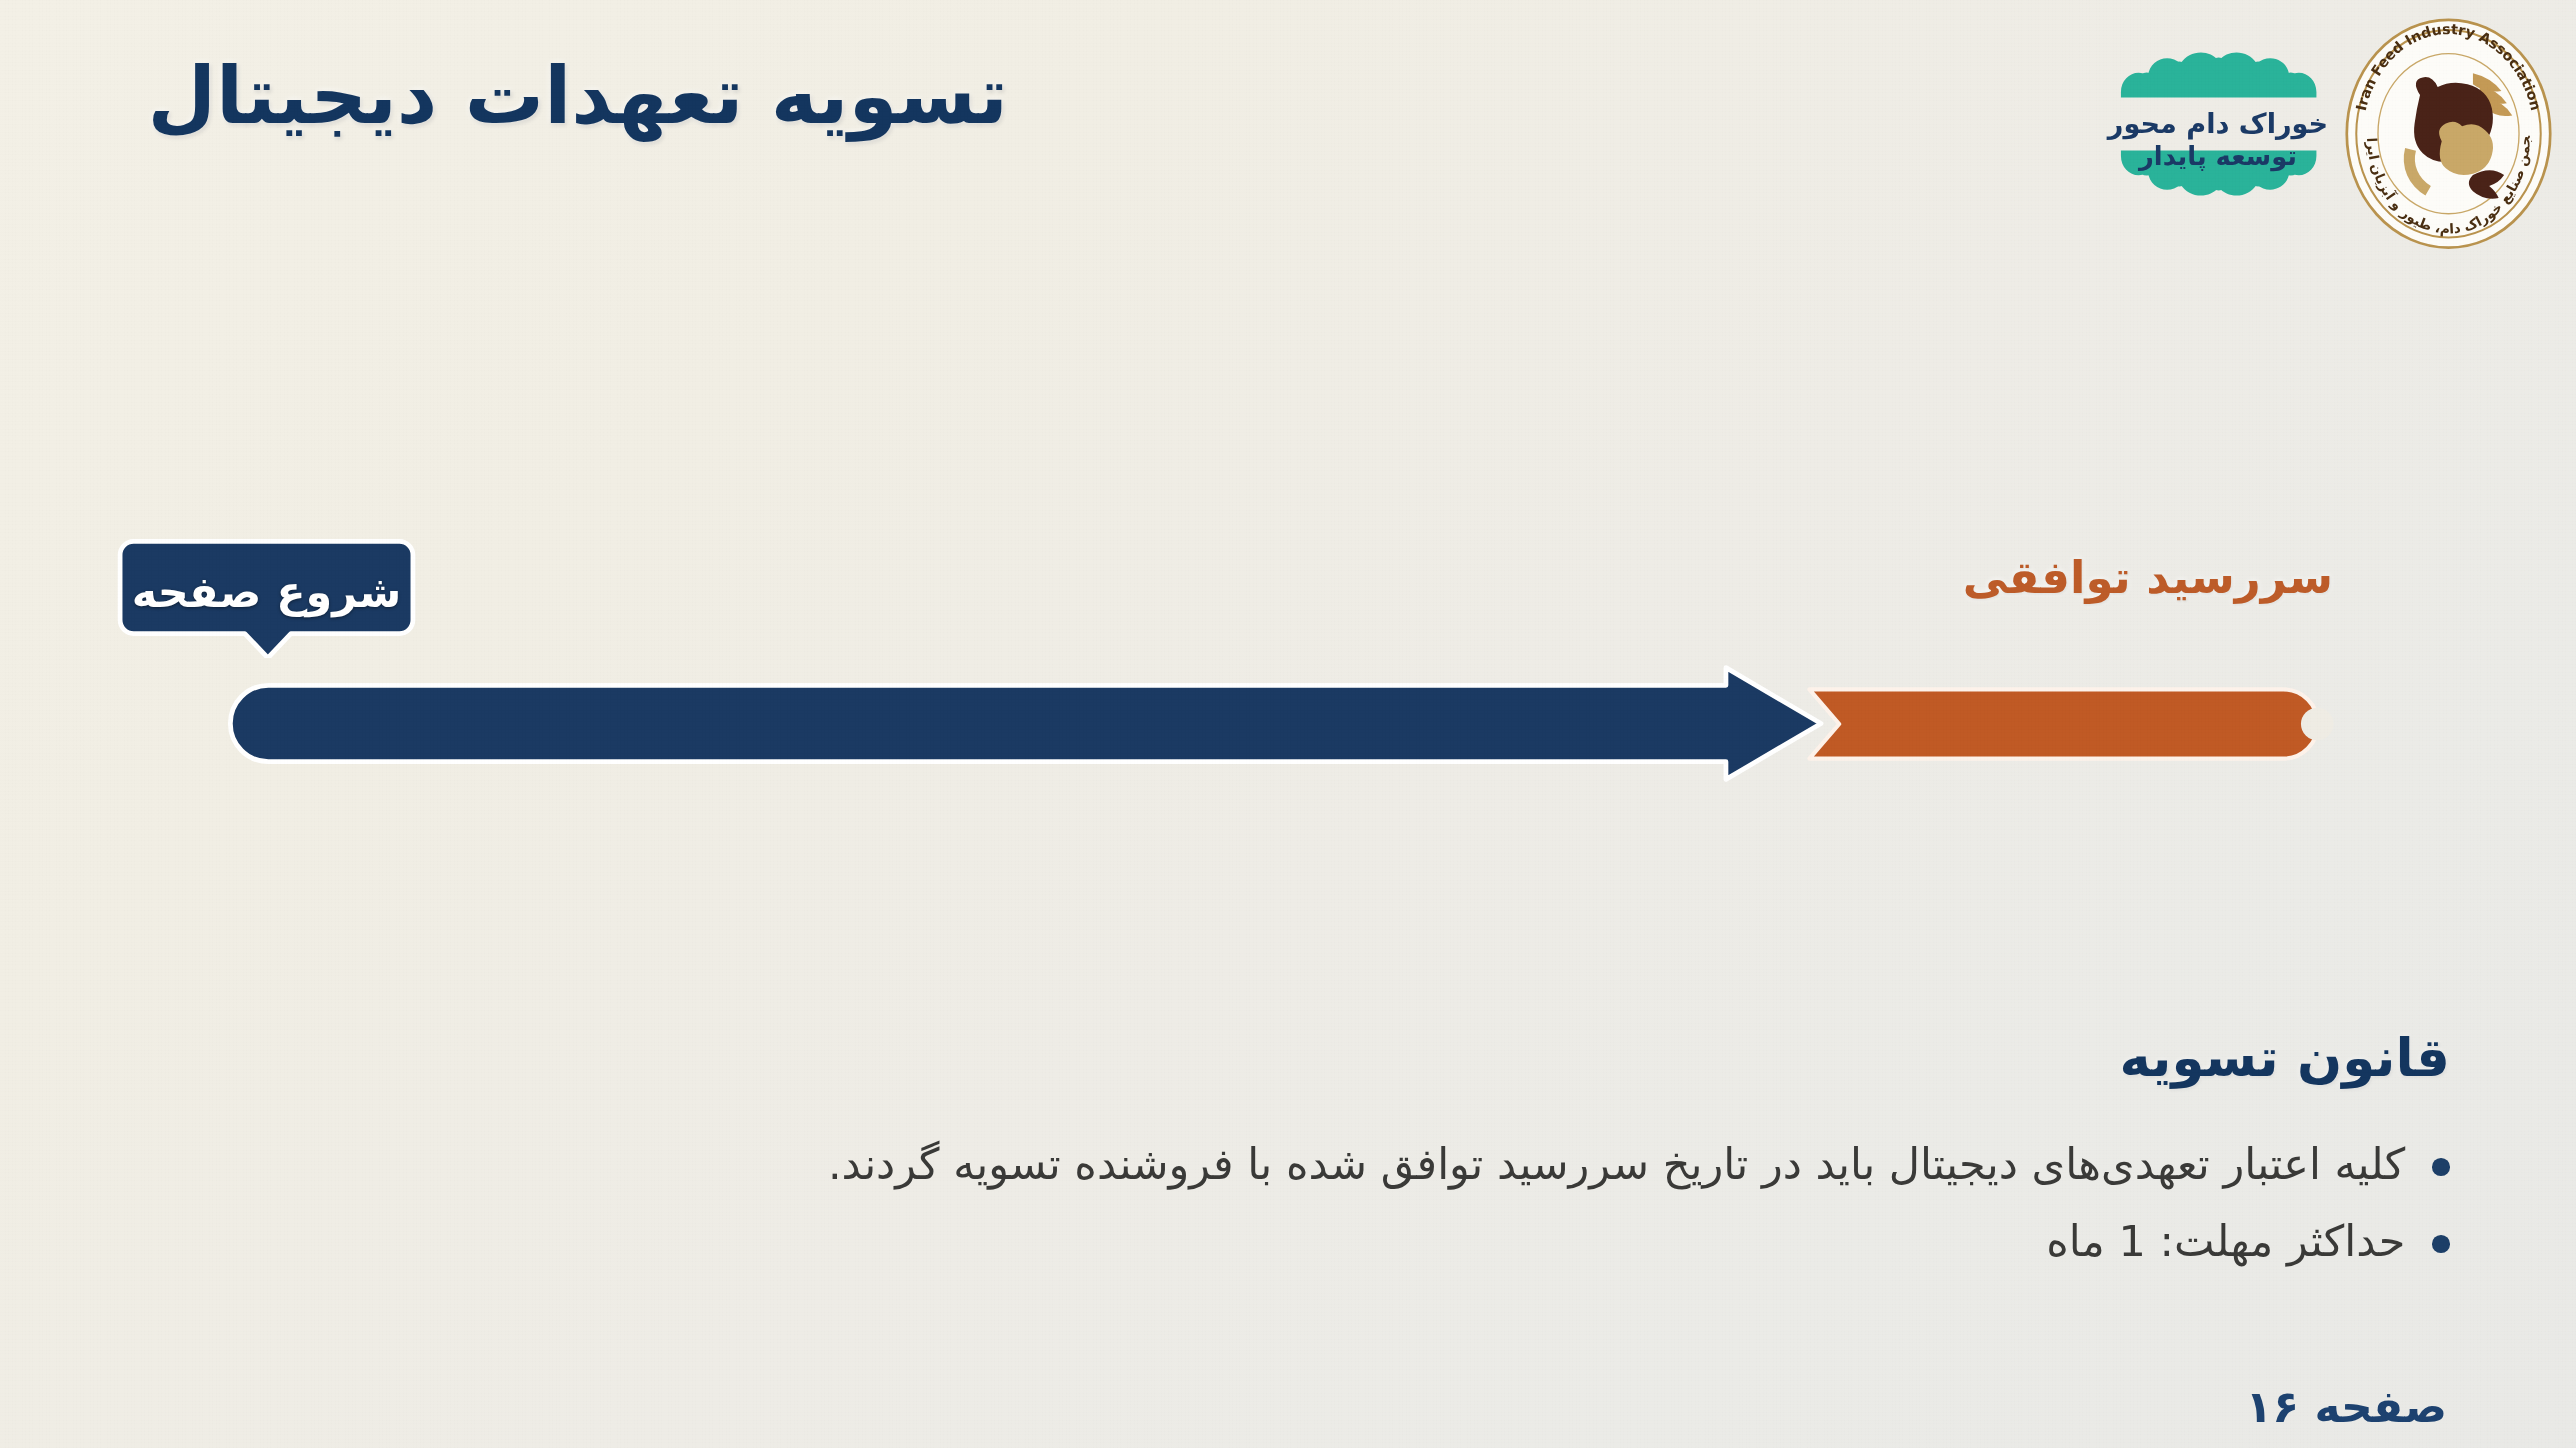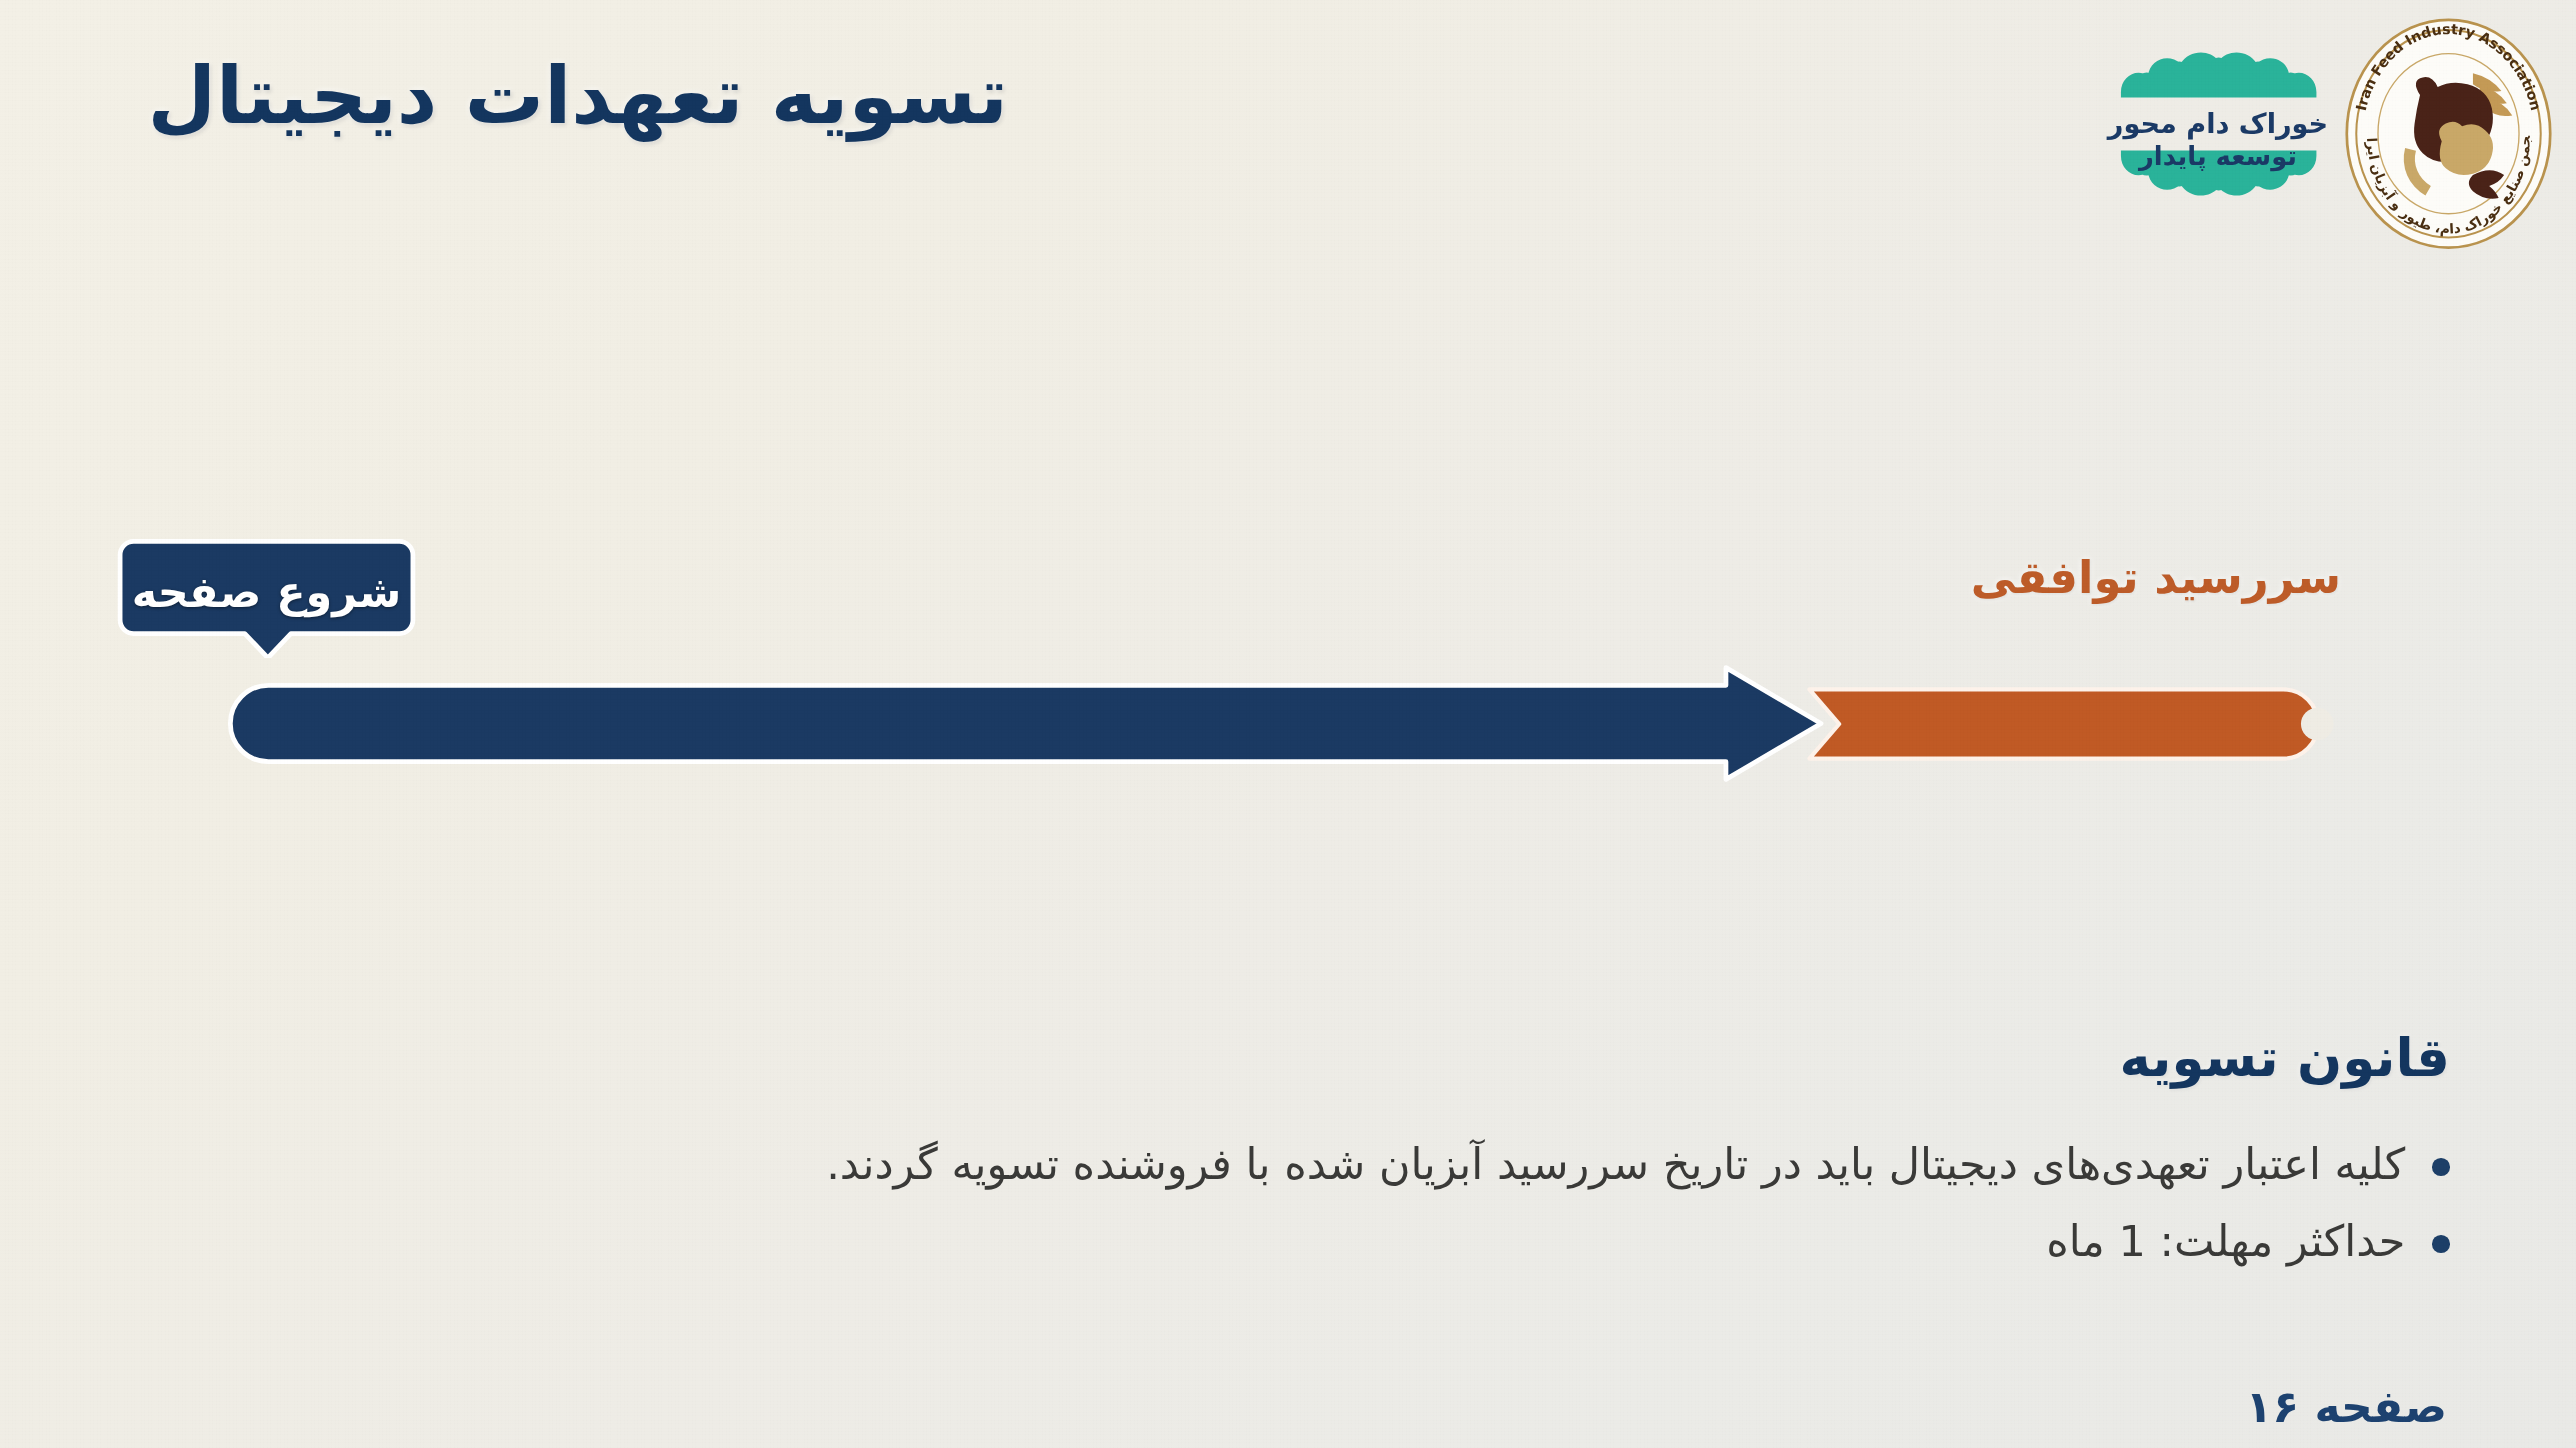--- a/index.html
+++ b/index.html
@@ -94,21 +94,21 @@
     justify-content: center;
     font-size: 43px;
     font-weight: bold;
     color: #ffffff;
     direction: rtl;
     text-shadow: 0 1.4px 3.4px rgba(0,0,0,0.45);
     pointer-events: none;
   }
   .right-label {
     position: absolute;
-    right: 235px;
+    right: 243px;
     top: 551px;
     font-size: 45px;
     font-weight: bold;
     color: #bd5c29;
     direction: rtl;
     text-align: right;
     white-space: nowrap;
     text-shadow: 0 0 6.8px rgba(255,255,255,0.95), 0.7px 1.4px 2.7px rgba(0,0,0,0.14);
   }
   
@@ -247,21 +247,21 @@
     <div class="callout-label">شروع صفحه</div>
 
     <div class="right-label">سررسید توافقی</div>
   </div>
 
   <div id="rule-heading">قانون تسویه</div>
 
   <div id="bullets">
     <div class="bullet-row">
       <span class="bullet-dot"></span>
-      <span class="bullet-text">کلیه اعتبار تعهدی‌های دیجیتال باید در تاریخ سررسید آبزیان شده با فروشنده تسویه گردند.</span>
+      <span class="bullet-text">کلیه اعتبار تعهدی‌های دیجیتال باید در تاریخ سررسید توافق شده با فروشنده تسویه گردند.</span>
     </div>
     <div class="bullet-row">
       <span class="bullet-dot"></span>
       <span class="bullet-text">حداکثر مهلت: 1 ماه</span>
     </div>
   </div>
 
   <div id="page-number">صفحه ۱۶</div>
 
   <div id="grain"></div>

